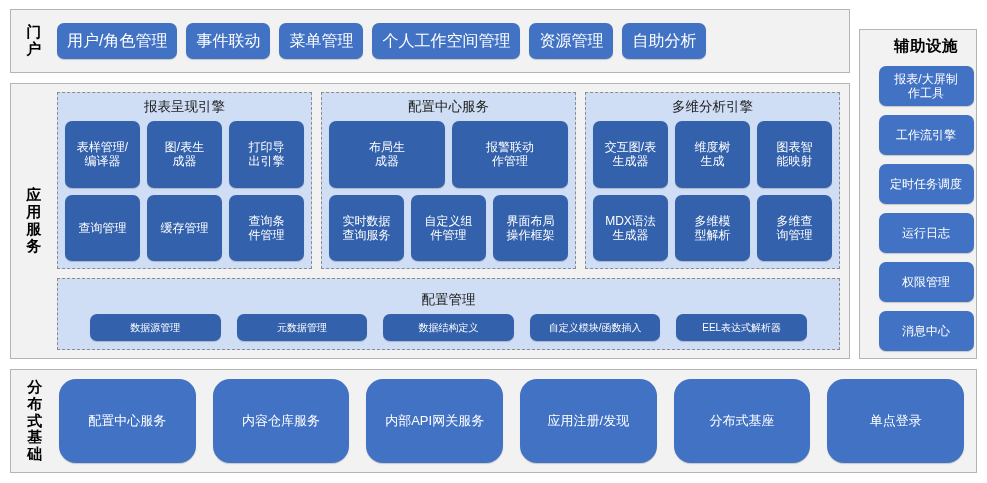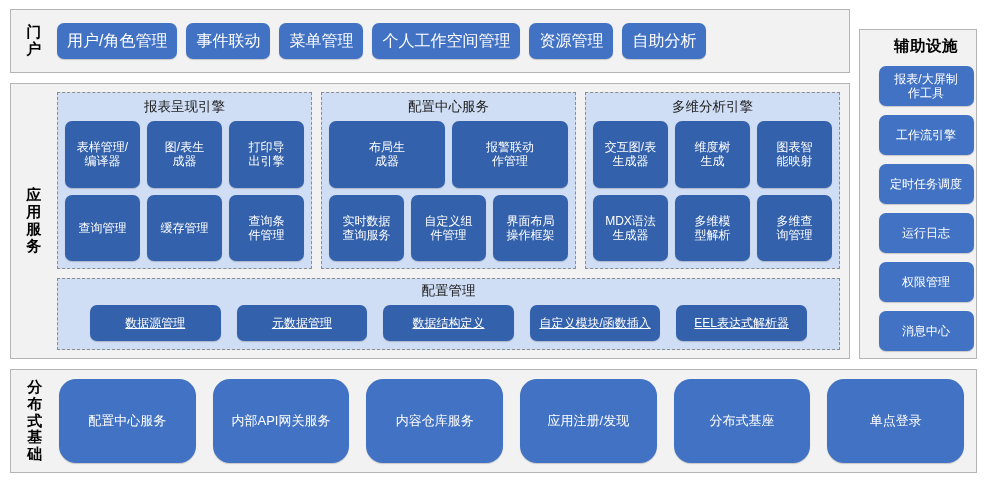--- a/index.html
+++ b/index.html
@@ -187,42 +187,41 @@
     flex: 1 1 0;
     font-size: 12px;
     padding: 0 2px;
   }
 
   
   #config-box {
     background: #cfdef5;
     border: 1px dashed #8c8c8c;
     box-sizing: border-box;
-    padding: 1px 8px 8px 8px;
+    padding: 10px 8px 8px 8px;
     display: flex;
     flex-direction: column;
     flex: 0 0 72px;
   }
   #config-title {
     text-align: center;
     font-size: 13.5px;
     color: #1a1a1a;
     padding: 2px 0 5px 0;
   }
   .config-btns {
     display: flex;
     gap: 16px;
     flex: 1 1 auto;
     padding: 0 24px;
   }
   .config-btns .btn {
     flex: 1 1 0;
-    font-size: 12px;
+    font-size: 10px;
     padding: 0 4px;
-    text-decoration: underline;
   }
 
   
   .aux-spacer { width: 118px; flex: 0 0 auto; }
 
   
   #base-panel {
     height: 104px;
     flex: 0 0 auto;
     margin-top: 10px;
@@ -371,21 +370,21 @@
   </div>
 
   <div class="panel" id="base-panel">
     <div class="rowlabel">分
 布
 式
 基
 础</div>
     <div class="base-btns">
       <div class="btn">配置中心服务</div>
+      <div class="btn">内容仓库服务</div>
       <div class="btn">内部API网关服务</div>
-      <div class="btn">内容仓库服务</div>
       <div class="btn">应用注册/发现</div>
       <div class="btn">分布式基座</div>
       <div class="btn">单点登录</div>
     </div>
   </div>
 
 </div>
 
 </body></html>

